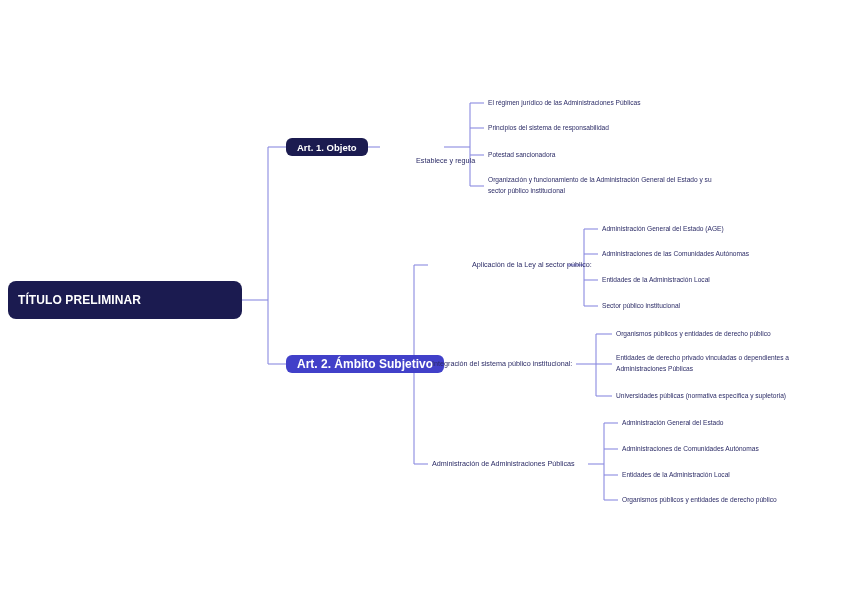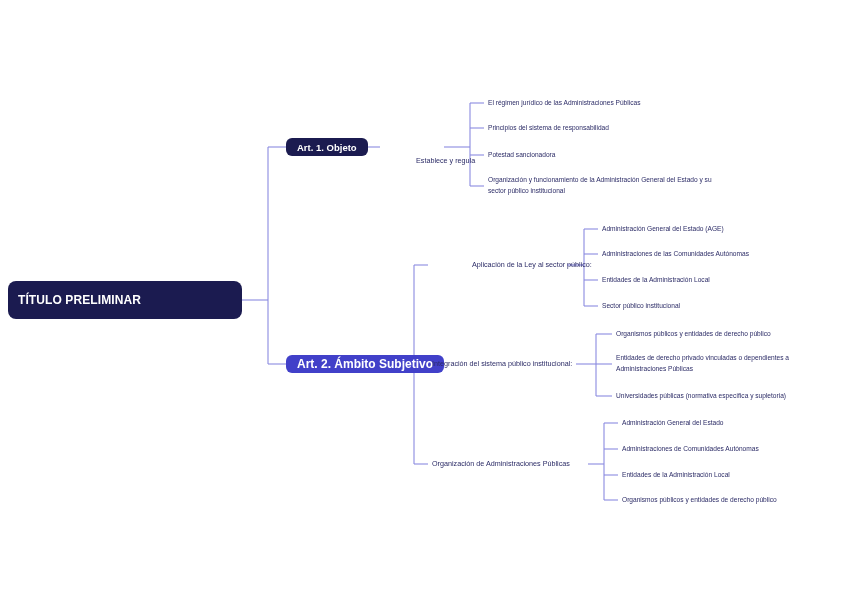--- a/index.html
+++ b/index.html
@@ -139,21 +139,21 @@
   <div class="leaf" style="left:488px; top:123px; width:240px;">Principios del sistema de responsabilidad</div>
   <div class="leaf" style="left:488px; top:150px; width:240px;">Potestad sancionadora</div>
   <div class="leaf wrap" style="left:488px; top:175px; width:226px;">Organización y funcionamiento de la Administración General del Estado y su sector público institucional</div>
 
   <div class="node art2">
     <span>Art. 2. Ámbito Subjetivo</span>
   </div>
 
   <div class="branch-label" style="left:432px; top:260px;margin-left:40px;">Aplicación de la Ley al sector público:</div>
   <div class="branch-label" style="left:432px; top:359px;">Integración del sistema público institucional:</div>
-  <div class="branch-label" style="left:432px; top:459px;">Organización de Administraciones Públicas</div>
+  <div class="branch-label" style="left:432px; top:459px;">Administración de Administraciones Públicas</div>
 
   <div class="leaf" style="left:602px; top:224px; width:236px;">Administración General del Estado (AGE)</div>
   <div class="leaf" style="left:602px; top:249px; width:236px;">Administraciones de las Comunidades Autónomas</div>
   <div class="leaf" style="left:602px; top:275px; width:236px;">Entidades de la Administración Local</div>
   <div class="leaf" style="left:602px; top:301px; width:236px;">Sector público institucional</div>
 
   <div class="leaf" style="left:616px; top:329px; width:224px;">Organismos públicos y entidades de derecho público</div>
   <div class="leaf wrap" style="left:616px; top:353px; width:214px;">Entidades de derecho privado vinculadas o dependientes a Administraciones Públicas</div>
   <div class="leaf" style="left:616px; top:391px; width:224px;">Universidades públicas (normativa específica y supletoria)</div>
 

